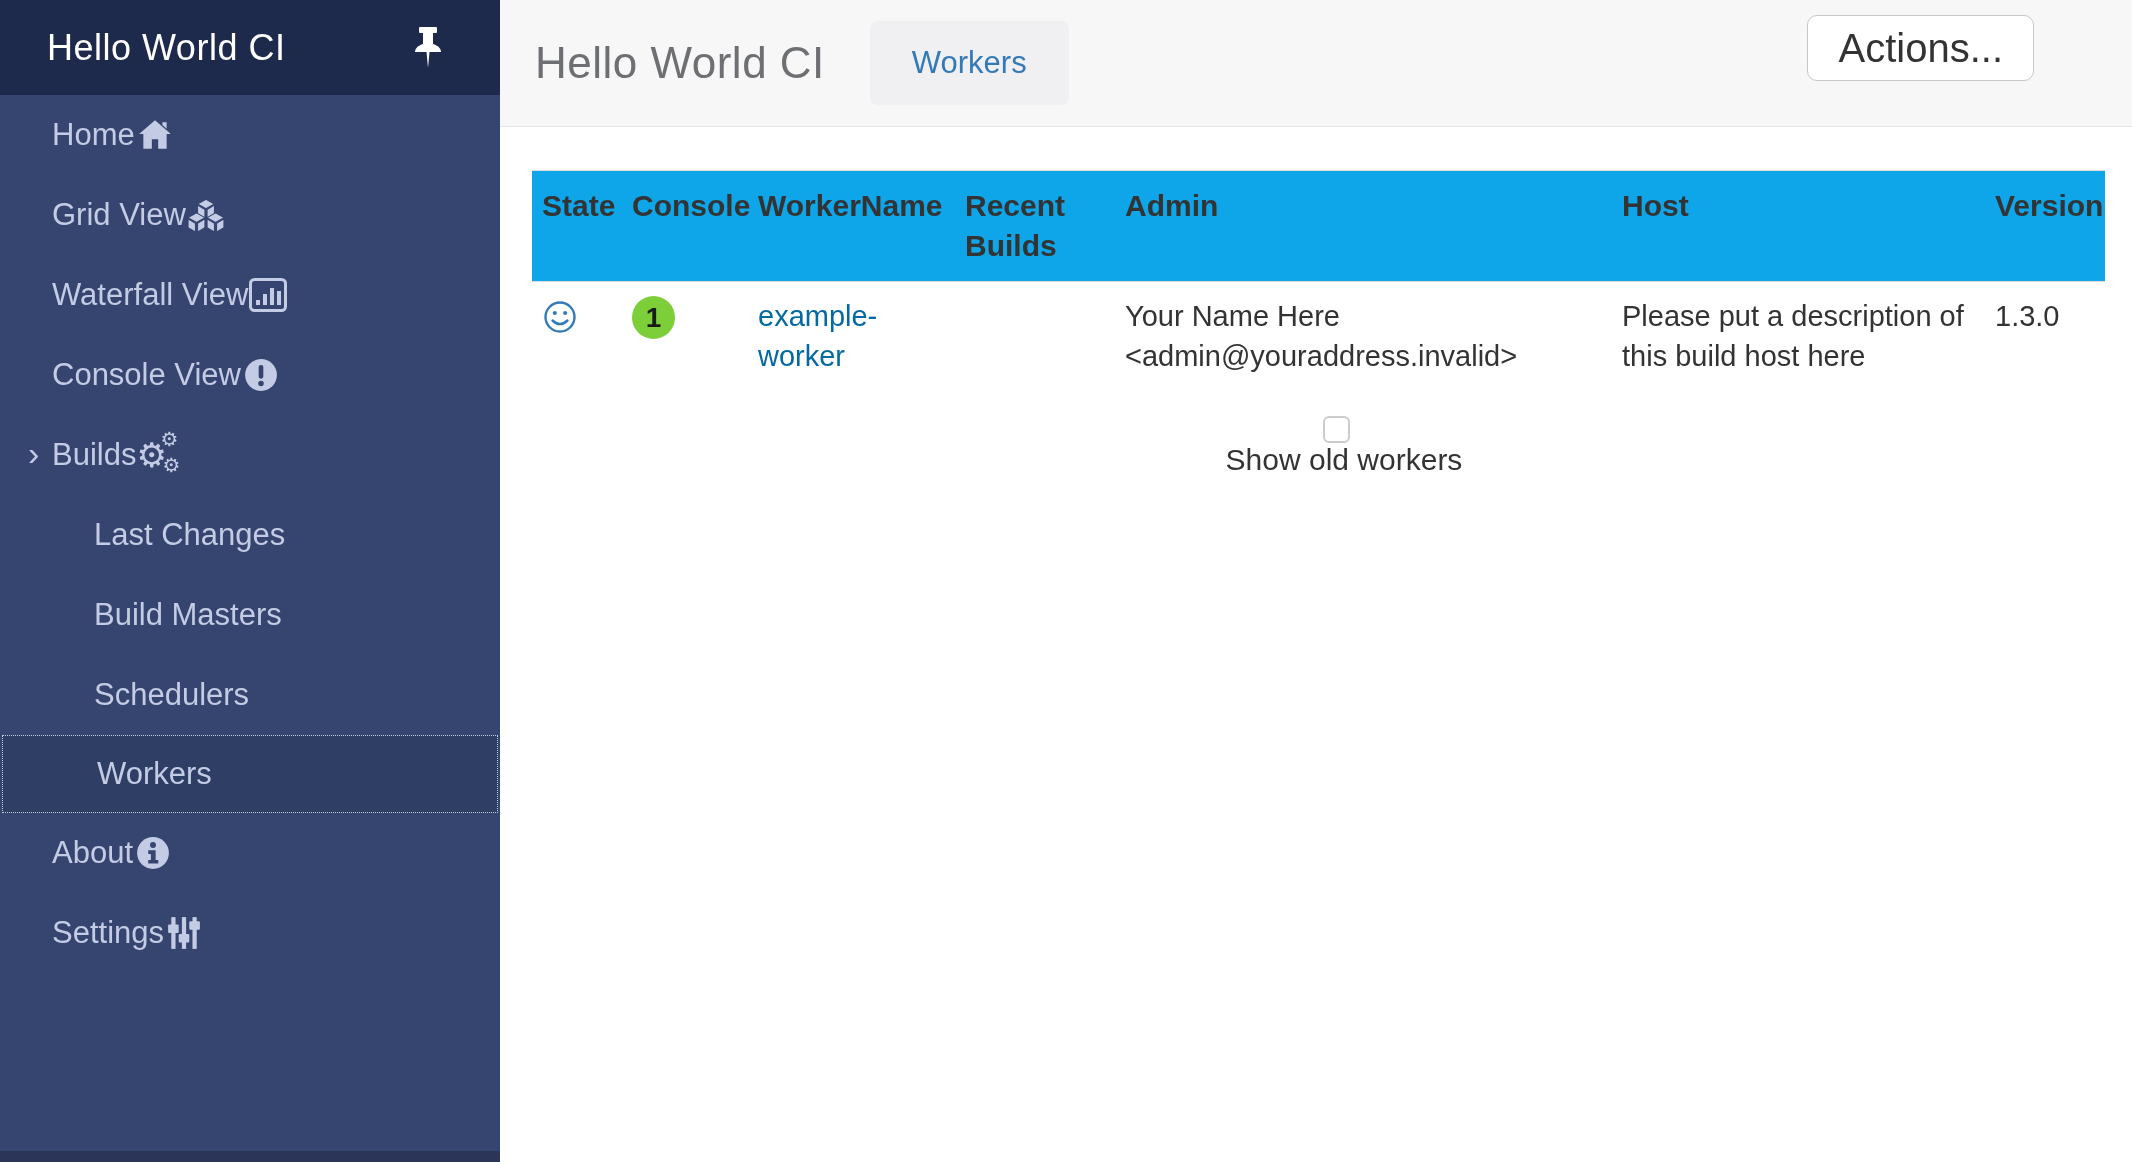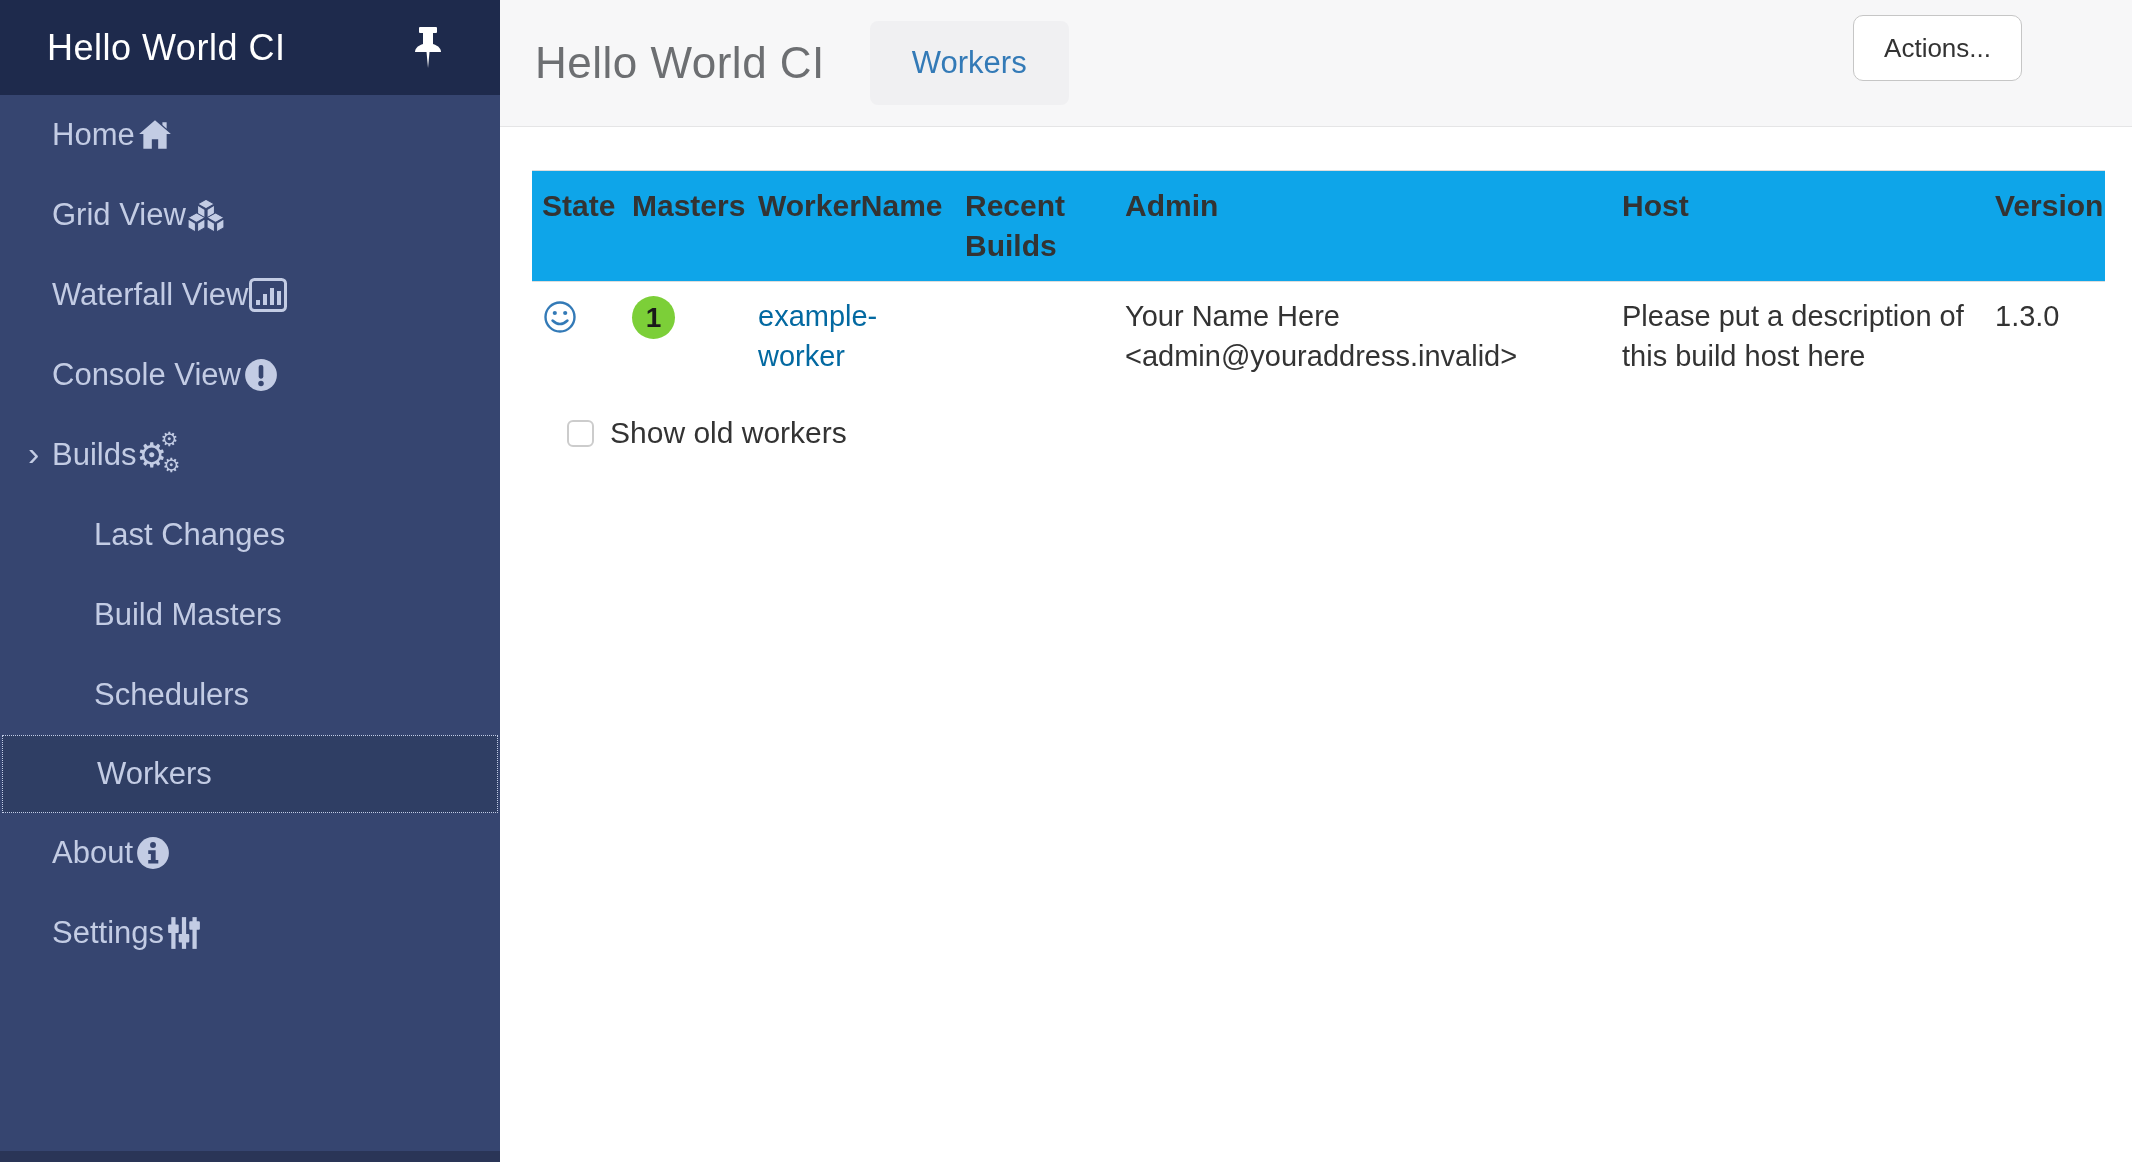--- a/index.html
+++ b/index.html
@@ -74,26 +74,26 @@
   .tab-pill {
     margin-left: 45px;
     background: #f0f0f2;
     border-radius: 8px;
     padding: 24px 42px;
     font-size: 31px;
     color: #337ab7;
     cursor: pointer;
   }
   .actions-btn {
-    position: absolute; right: 111px; top: 15px;
+    position: absolute; right: 99px; top: 15px;
     height: 66px; min-width: 165px;
     background: #ffffff;
     border: 1px solid #c6c6c6;
     border-radius: 10px;
-    font-size: 26px; color: #333;
+    font-size: 40px; color: #333;
     font-family: inherit;
     padding: 0 30px;
     cursor: pointer;
   }
 
   
   .table-wrap { margin: 43px 28px 0 32px; }
   table.workers {
     width: 1573px;
     border-collapse: collapse;
@@ -128,21 +128,21 @@
     min-width: 43px; height: 43px;
     border-radius: 22px;
     background: #7ccf38;
     color: #1a1a1a; font-size: 28px; font-weight: 700;
     cursor: pointer;
     padding: 0 6px;
   }
   .state-icon { color: #337ab7; display: inline-block; margin-top: 3px; }
 
   
-  .show-old { display: flex; align-items: center; margin: 26px 0 14px 35px; cursor: pointer; }
+  .show-old { display: flex; align-items: center; margin: 26px 0 14px 35px; cursor: pointer; flex-direction: column; }
   .checkbox-box {
     width: 27px; height: 27px;
     border: 2px solid #cccccc;
     border-radius: 6px;
     background: #ffffff;
     flex: 0 0 27px;
   }
   .show-old .cb-label { margin-left: 16px; font-size: 30px; color: #333; }
 </style>
 </head>
@@ -276,21 +276,21 @@
             <col class="col-masters">
             <col class="col-workername">
           <col class="col-recent">
             <col class="col-admin">
             <col class="col-host">
             <col class="col-version">
         </colgroup>
         <thead>
           <tr>
             <th>State</th>
-            <th>Masters</th>
+            <th>Console</th>
             <th>WorkerName</th>
             <th>Recent Builds</th>
             <th>Admin</th>
             <th>Host</th>
             <th>Version</th>
           </tr>
         </thead>
         <tbody>
           <tr>
             <td>

